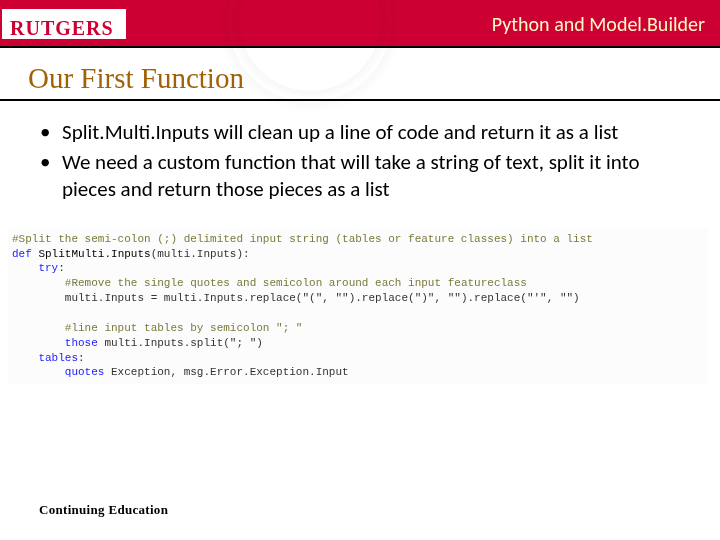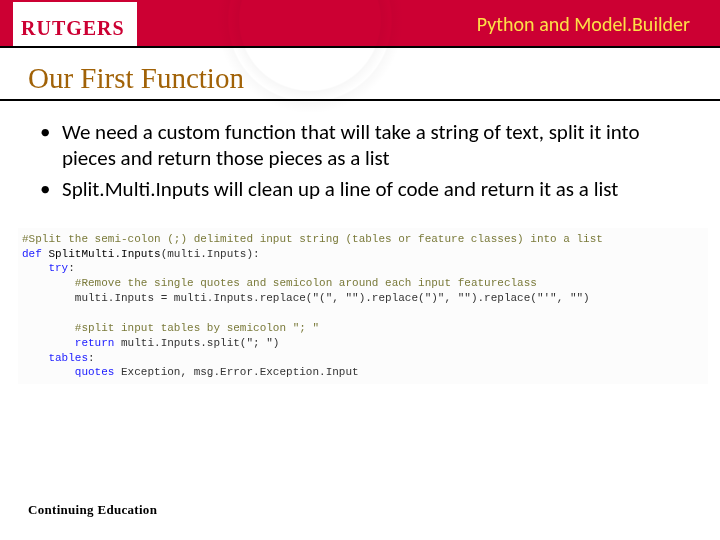--- a/index.html
+++ b/index.html
@@ -31,38 +31,38 @@
         rgba(0,0,0,0.06) 46%,
         rgba(0,0,0,0.0) 52%,
         rgba(0,0,0,0.05) 53%,
         rgba(0,0,0,0.0) 60%);
       opacity: 0.5;
       pointer-events: none;
     }
     .logo {
       position: relative;
       background: #fff;
-      height: 45px;
+      height: 30px;
       padding: 10px 12px 2px 8px;
       display: flex;
       align-items: center;
-      margin-left: 13px;
+      margin-left: 2px;
     }
     .logo-text {
       font-family: "Times New Roman", serif;
       font-weight: 700;
       font-size: 20px;
       letter-spacing: 1px;
       color: #cc0033;
     }
     .header-title {
-      color: #fde047;
+      color: #fef9c3;
       font-size: 20px;
       font-family: Calibri, Arial, sans-serif;
-      margin-right: 20px;
+      margin-right: 5px;
     }
     .slide-title {
       font-size: 29px;
       font-weight: 400;
       color: #a16207;
       padding: 14px 28px 4px 28px;
       border-bottom: 2px solid #000;
       margin: 0 0 18px 0;
       display: inline-block;
       width: calc(100% - 0px);
@@ -84,35 +84,35 @@
       margin-bottom: 4px;
     }
     ul.bullets li::before {
       content: "•";
       position: absolute;
       left: 4px;
       top: 0;
       font-size: 21px;
     }
     .code-block {
-      margin: 26px 12px 0 18px;
+      margin: 26px 12px 0 8px;
       background: #fcfcfc;
       padding: 4px 4px 4px 4px;
       font-family: Consolas, "Courier New", monospace;
       font-size: 11px;
       line-height: 1.35;
       white-space: pre;
       color: #333;
     }
     .code-block .cm { color: #7a7a3a; }
     .code-block .kw { color: #1a1aff; }
     .code-block .fn { color: #000; }
     .footer {
       position: absolute;
-      left: 28px;
+      left: 39px;
       bottom: 22px;
       font-family: "Times New Roman", serif;
       font-weight: 700;
       font-size: 13px;
       letter-spacing: 0.3px;
       color: #000;
     }
   </style>
 </head>
 <body>
@@ -126,31 +126,31 @@
     </div>
     <div class="header-title">Python and Model.Builder</div>
   </div>
 
   <div class="title-wrap">
     <h1 class="slide-title">Our First Function</h1>
   </div>
 
   <div class="content">
     <ul class="bullets">
+      <li>Split.Multi.Inputs will clean up a line of code and return it as a list</li>
       <li>We need a custom function that will take a string of text, split it into pieces and return those pieces as a list</li>
-      <li>Split.Multi.Inputs will clean up a line of code and return it as a list</li>
     </ul>
   </div>
 
   <div class="code-block"><span class="cm">#Split the semi-colon (;) delimited input string (tables or feature classes) into a list</span>
 <span class="kw">def</span> <span class="fn">SplitMulti.Inputs</span><span>(multi.Inputs):</span>
     <span class="kw">try</span>:
         <span class="cm">#Remove the single quotes and semicolon around each input featureclass</span>
         <span>multi.Inputs = multi.Inputs.replace("(", "").replace(")", "").replace("'", "")</span>
 
-        <span class="cm">#split input tables by semicolon "; "</span>
-        <span class="kw">return</span><span> multi.Inputs.split("; ")</span>
+        <span class="cm">#line input tables by semicolon "; "</span>
+        <span class="kw">those</span><span> multi.Inputs.split("; ")</span>
     <span class="kw">tables</span>:
         <span class="kw">quotes</span><span> Exception, msg.Error.Exception.Input</span></div>
 
   <div class="footer">Continuing Education</div>
 
 </div>
 
 </body></html>

